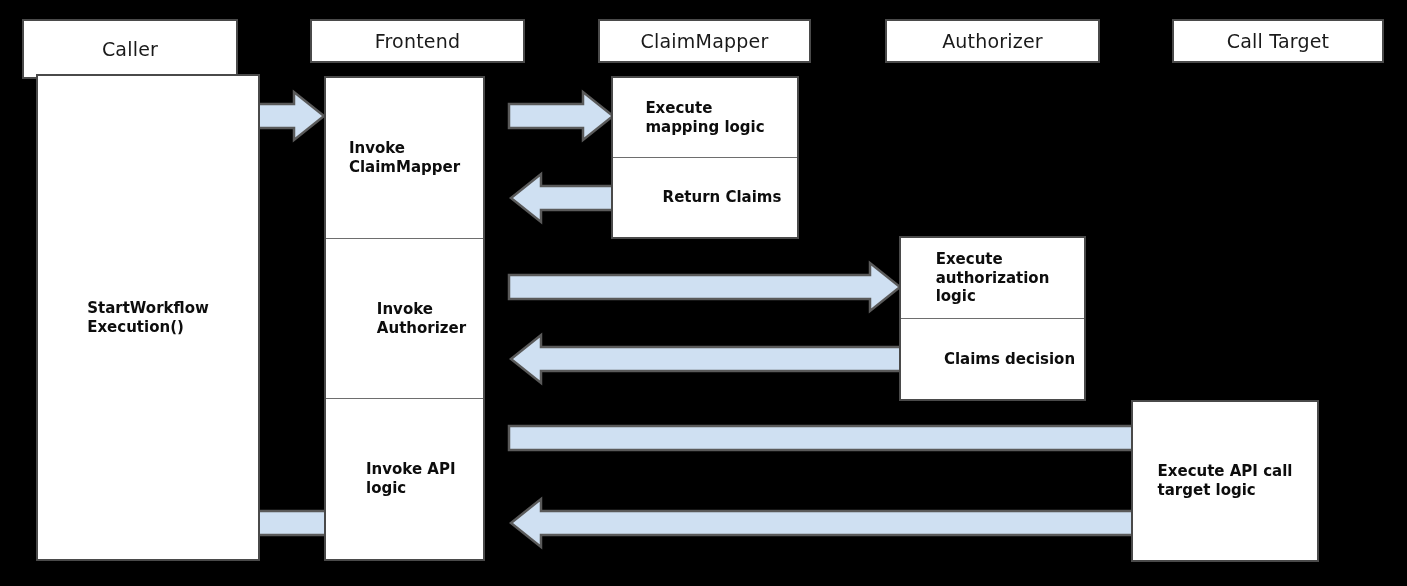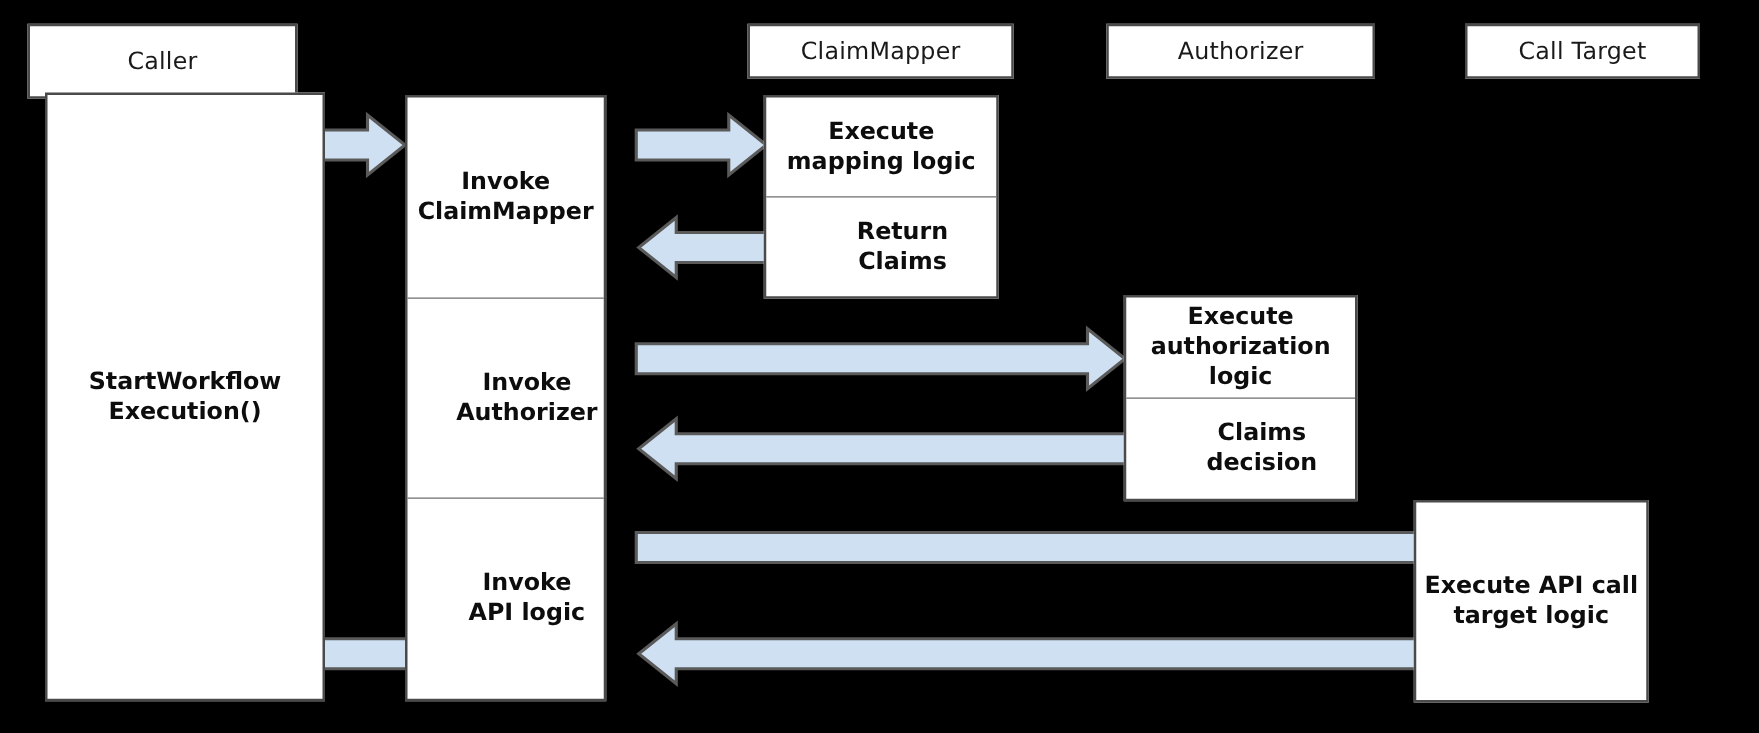--- a/index.html
+++ b/index.html
@@ -40,24 +40,23 @@
     box-sizing: border-box;
     display: flex;
     flex-direction: column;
     z-index: 3;
   }
   .act-cell {
     flex: 1 1 0;
     display: flex;
     align-items: center;
     justify-content: center;
-    text-align: center;
     color: #0d0d0d;
     font-family: "DejaVu Sans", sans-serif;
-    font-size: 19px;
+    font-size: 15px;
     font-weight: bold;
     line-height: 1.25;
     padding: 2px 6px;
     box-sizing: border-box;
   }
   .act-cell + .act-cell {
     border-top: 1.5px solid #6e6e6e;
     padding-left: 40px;
   }
   .act-cell .txt { display: block; }
@@ -68,27 +67,30 @@
   .arrow svg { display: block; overflow: visible; }
 </style>
 </head>
 <body>
 
 <div id="canvas">
 
   <div class="lane-header" style="left:22px; top:19px; width:216px; height:60px;">
     <span>Caller</span>
   </div>
+  <div class="lane-header" style="left:310px; top:19px; width:215px; height:44px;">
+    <span>Frontend</span>
+  </div>
   <div class="lane-header" style="left:598px; top:19px; width:213px; height:44px;">
     <span>ClaimMapper</span>
   </div>
   <div class="lane-header" style="left:885px; top:19px; width:215px; height:44px;">
     <span>Authorizer</span>
   </div>
-  <div class="lane-header" style="left:1172px; top:19px; width:188px; height:44px;">
+  <div class="lane-header" style="left:1172px; top:19px; width:212px; height:44px;">
     <span>Call Target</span>
   </div>
 
   <div class="arrow" style="left:222px; top:92px; width:104px; height:48px;">
     <svg width="104" height="48" viewBox="0 0 104 48">
       <path d="M0,12 L72,12 L72,0 L102,24 L72,48 L72,36 L0,36 Z" fill="#cfe0f2" stroke="#5a5a5a" stroke-width="2.5" stroke-linejoin="miter"></path>
     </svg>
   </div>
 
   <div class="arrow" style="left:509px; top:92px; width:106px; height:48px;">

